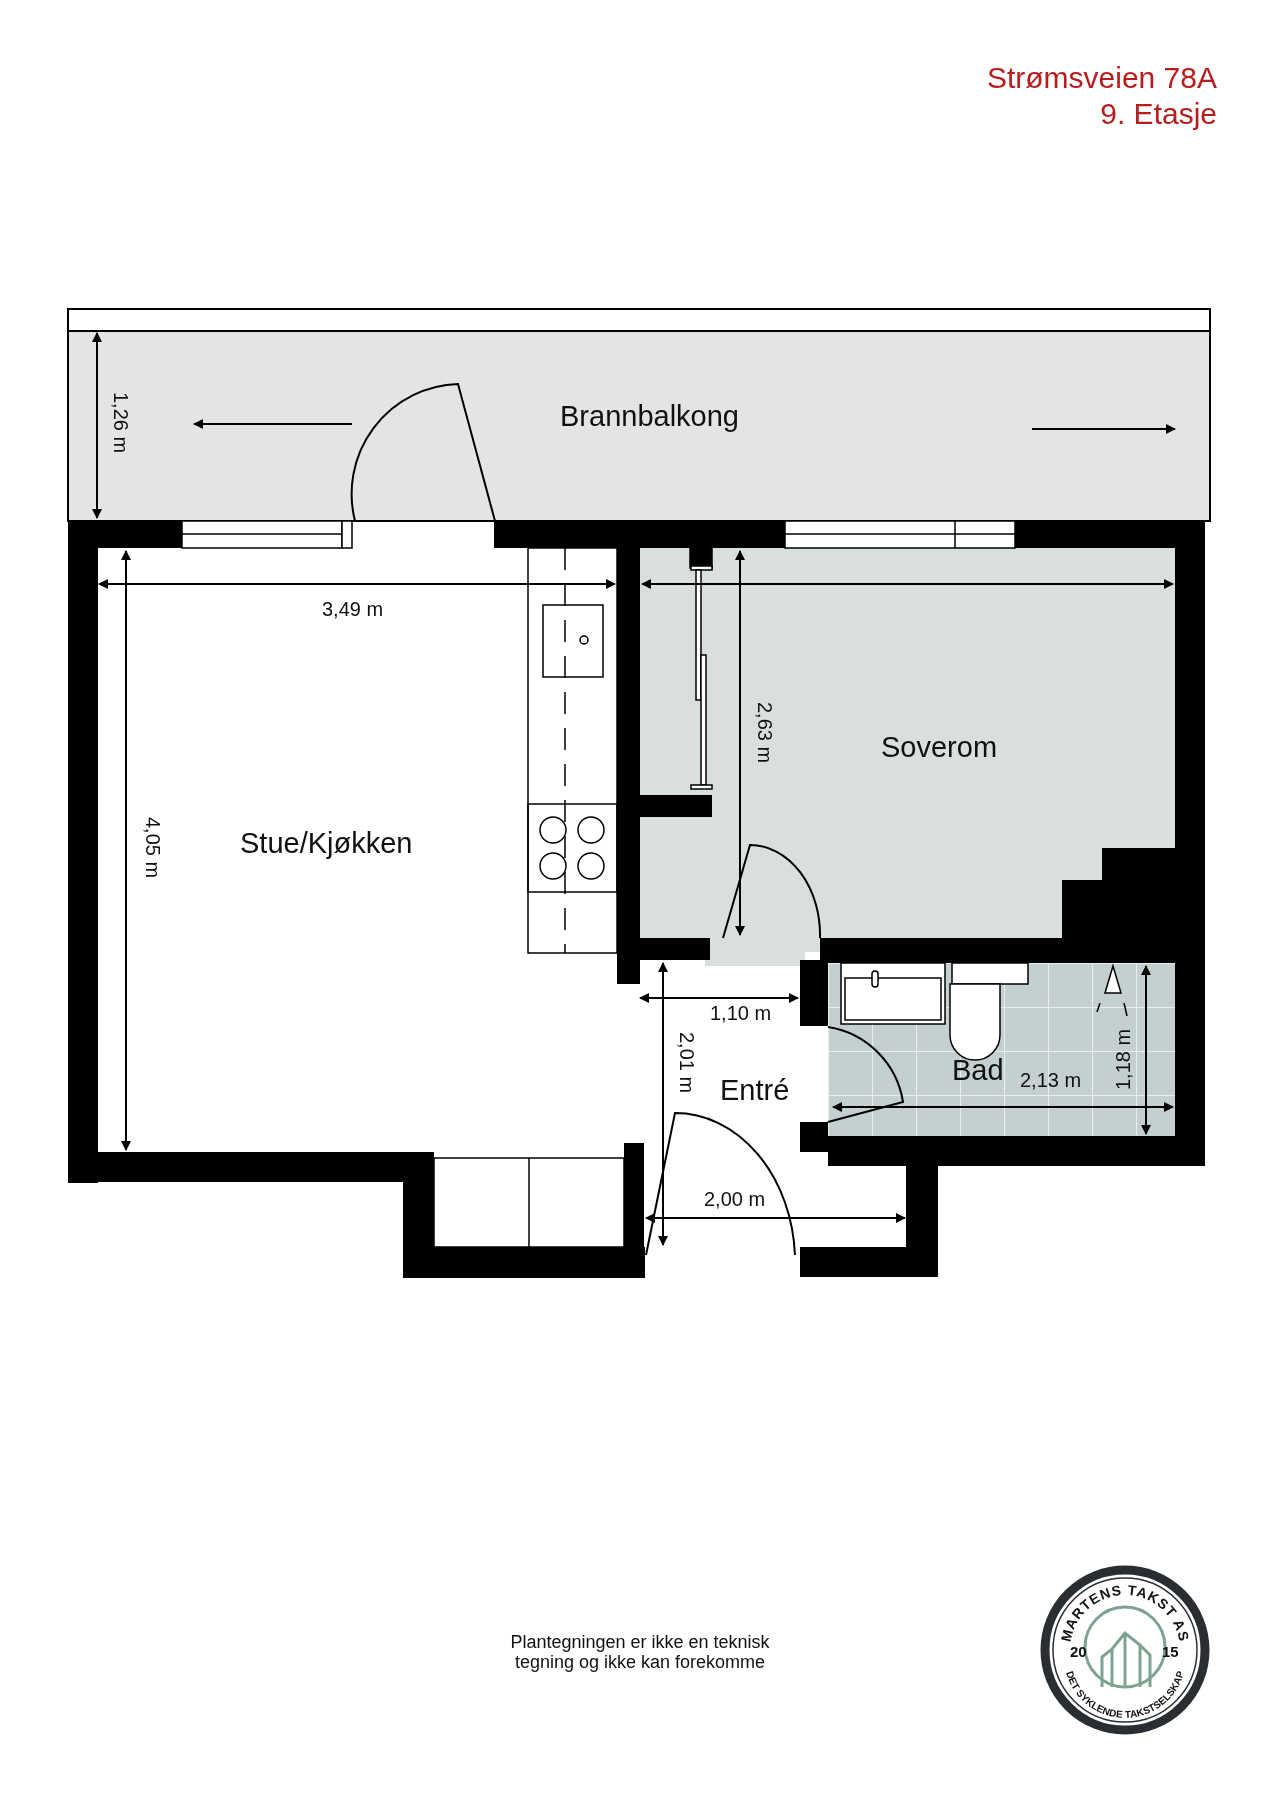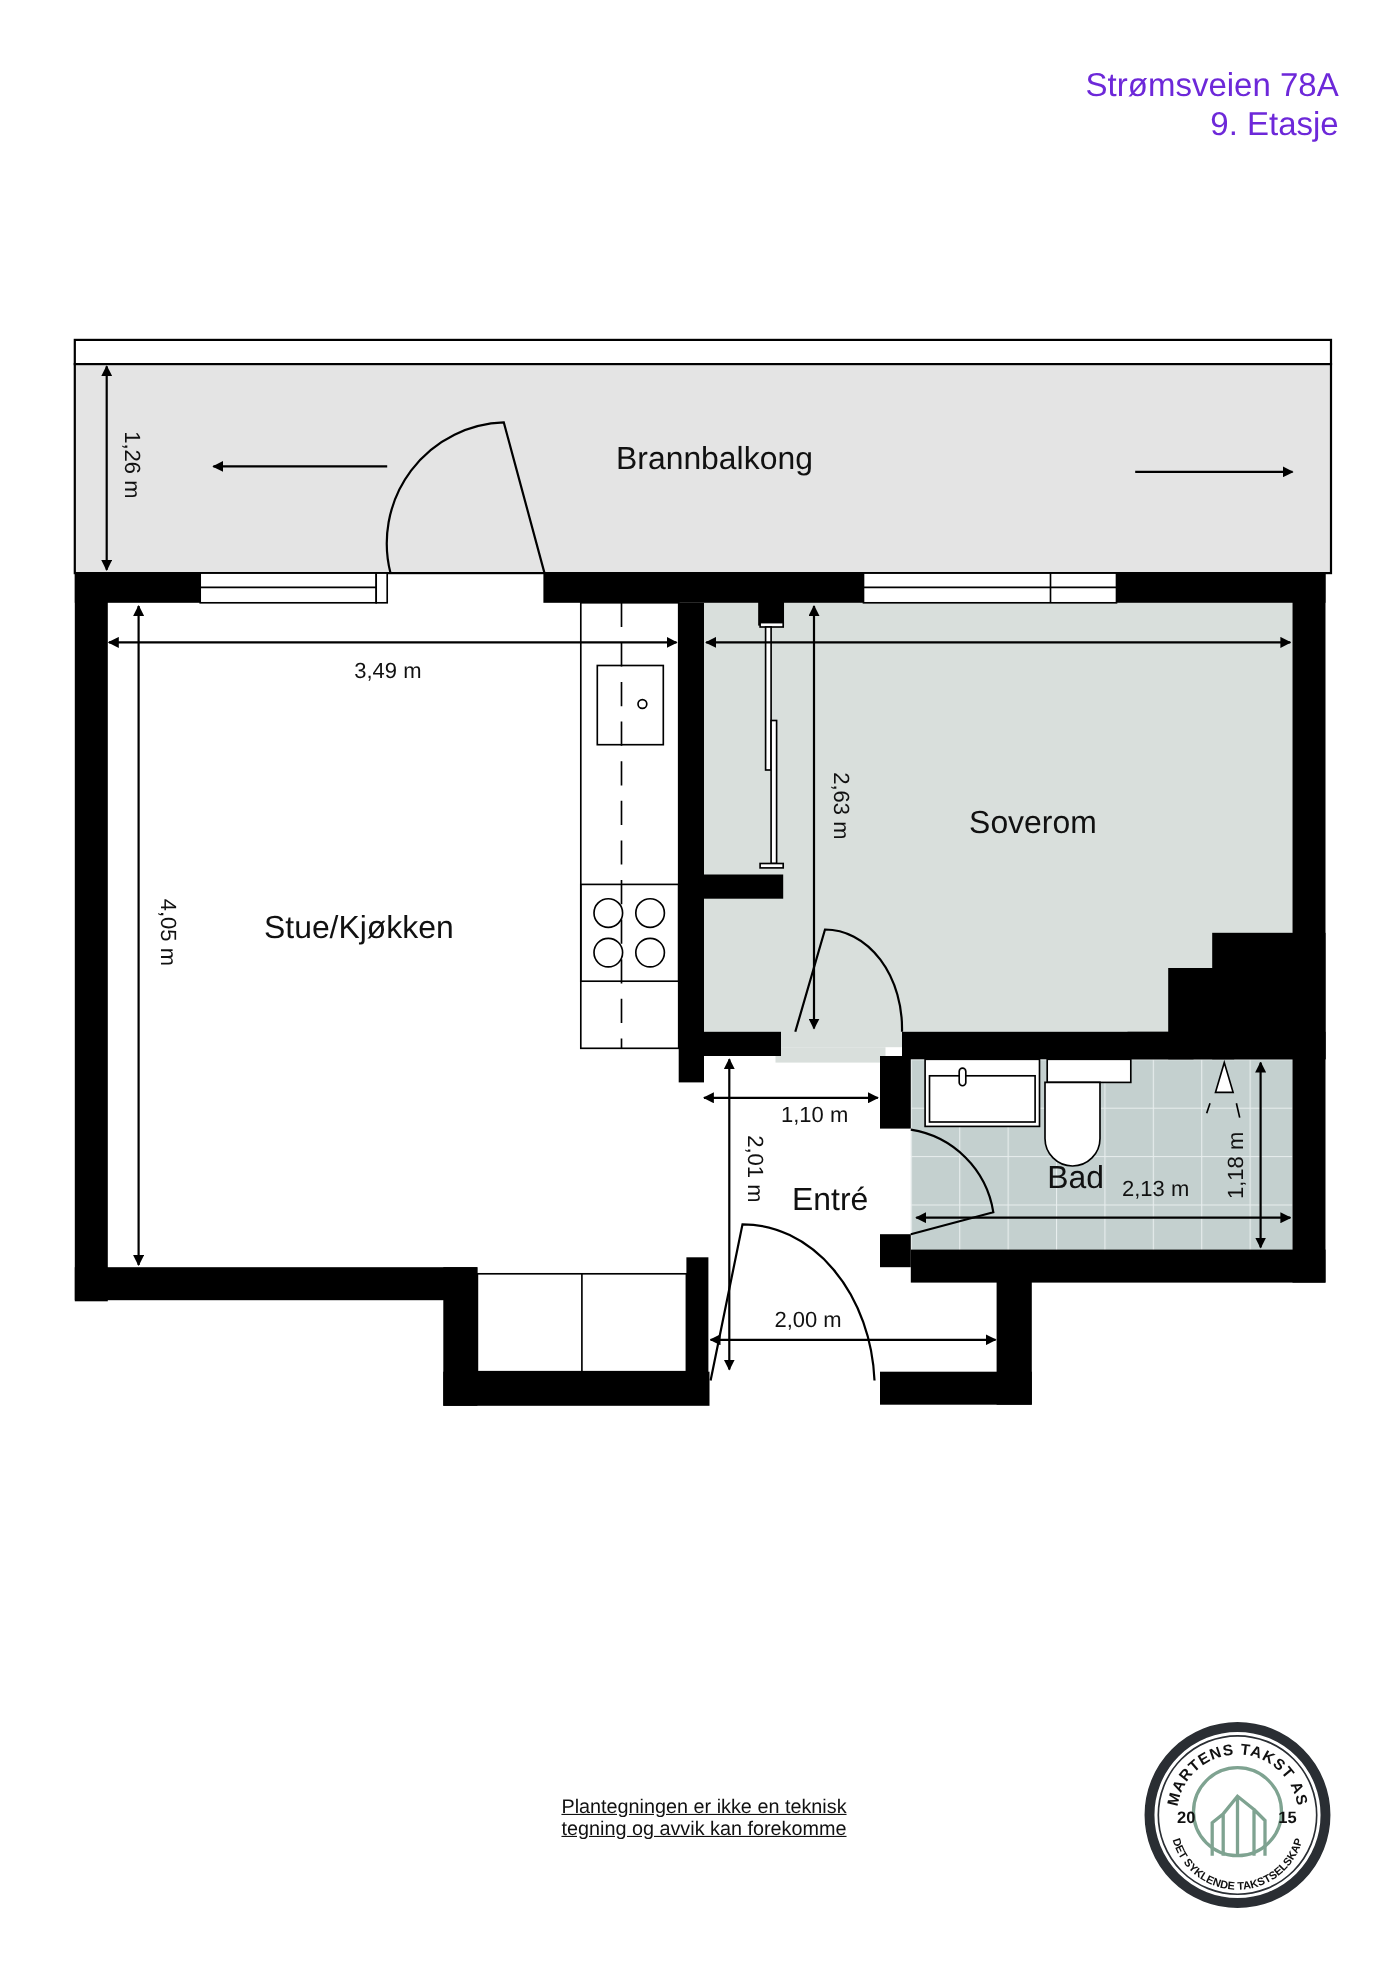--- a/index.html
+++ b/index.html
@@ -1,26 +1,26 @@
 <!DOCTYPE html>
 <html><head>
 <meta charset="utf-8">
 <style>
   html, body { margin: 0; padding: 0; background: #ffffff; }
   body { width: 1273px; height: 1800px; position: relative; overflow: hidden;
          font-family: "Liberation Sans", sans-serif; color: #111; }
   .header { position: absolute; right: 56px; top: 60px; text-align: right;
-            font-size: 30px; line-height: 36px; color: #6d28d9; }
+            font-size: 30px; line-height: 36px; color: #b91c1c; }
   .header div { white-space: nowrap; }
   svg.plan { position: absolute; left: 0; top: 0; }
   svg text { font-family: "Liberation Sans", sans-serif; fill: #111; }
   .room-label { font-size: 29px; }
   .dim { font-size: 20px; }
   .disclaimer { position: absolute; left: 440px; top: 1632px; width: 400px;
-                text-align: center; font-size: 18px; line-height: 20px; color: #111; text-decoration: underline; }
+                text-align: center; font-size: 18px; line-height: 20px; color: #111; }
   .logo { position: absolute; left: 1040px; top: 1565px; width: 170px; height: 170px; }
 </style>
 </head>
 <body>
 
 <div class="header">
   <div>Strømsveien 78A</div>
   <div>9. Etasje</div>
 </div>
 
@@ -160,21 +160,21 @@
 
   <text class="dim" transform="translate(114,392) rotate(90)">1,26 m</text>
   <text class="dim" transform="translate(146,817) rotate(90)">4,05 m</text>
   <text class="dim" transform="translate(758,702) rotate(90)">2,63 m</text>
   <text class="dim" transform="translate(680,1032) rotate(90)">2,01 m</text>
   <text class="dim" transform="translate(1130,1090) rotate(-90)">1,18 m</text>
 </svg>
 
 <div class="disclaimer">
   <div>Plantegningen er ikke en teknisk</div>
-  <div>tegning og avvik kan forekomme</div>
+  <div>tegning og ikke kan forekomme</div>
 </div>
 
 <svg class="logo" viewBox="0 0 170 170">
   <defs>
     <path id="topArc" d="M30,85 A55,55 0 0 1 140,85"></path>
     <path id="botArc" d="M24,92 A61,61 0 0 0 146,92"></path>
   </defs>
   <circle cx="85" cy="85" r="80" fill="#fff" stroke="#2a2e33" stroke-width="9"></circle>
   <circle cx="85" cy="85" r="72" fill="none" stroke="#2a2e33" stroke-width="1.5"></circle>
   <circle cx="85" cy="82" r="40" fill="none" stroke="#7fa391" stroke-width="3"></circle>

